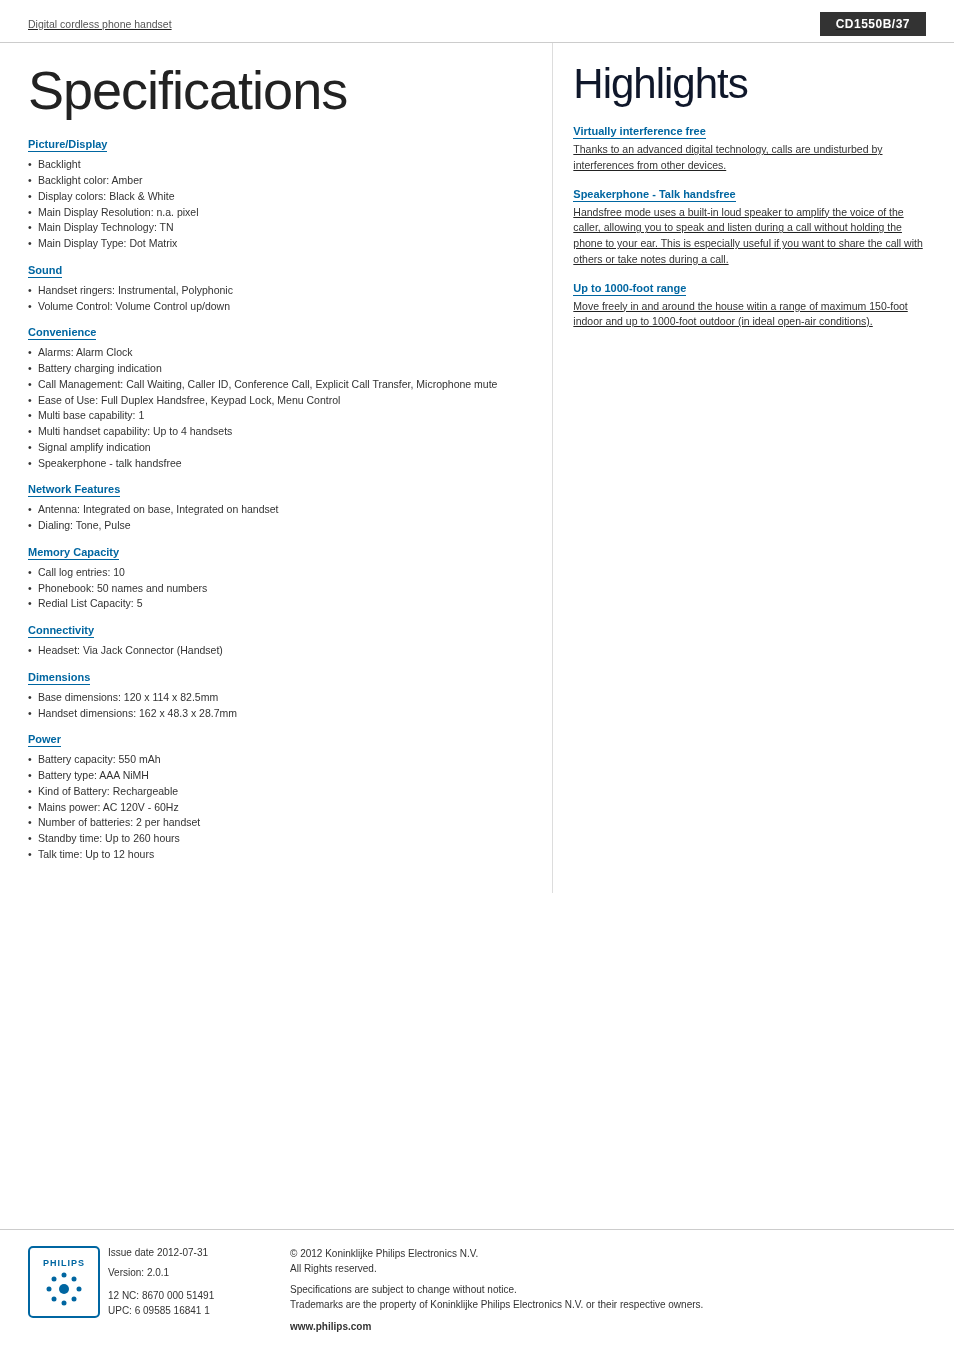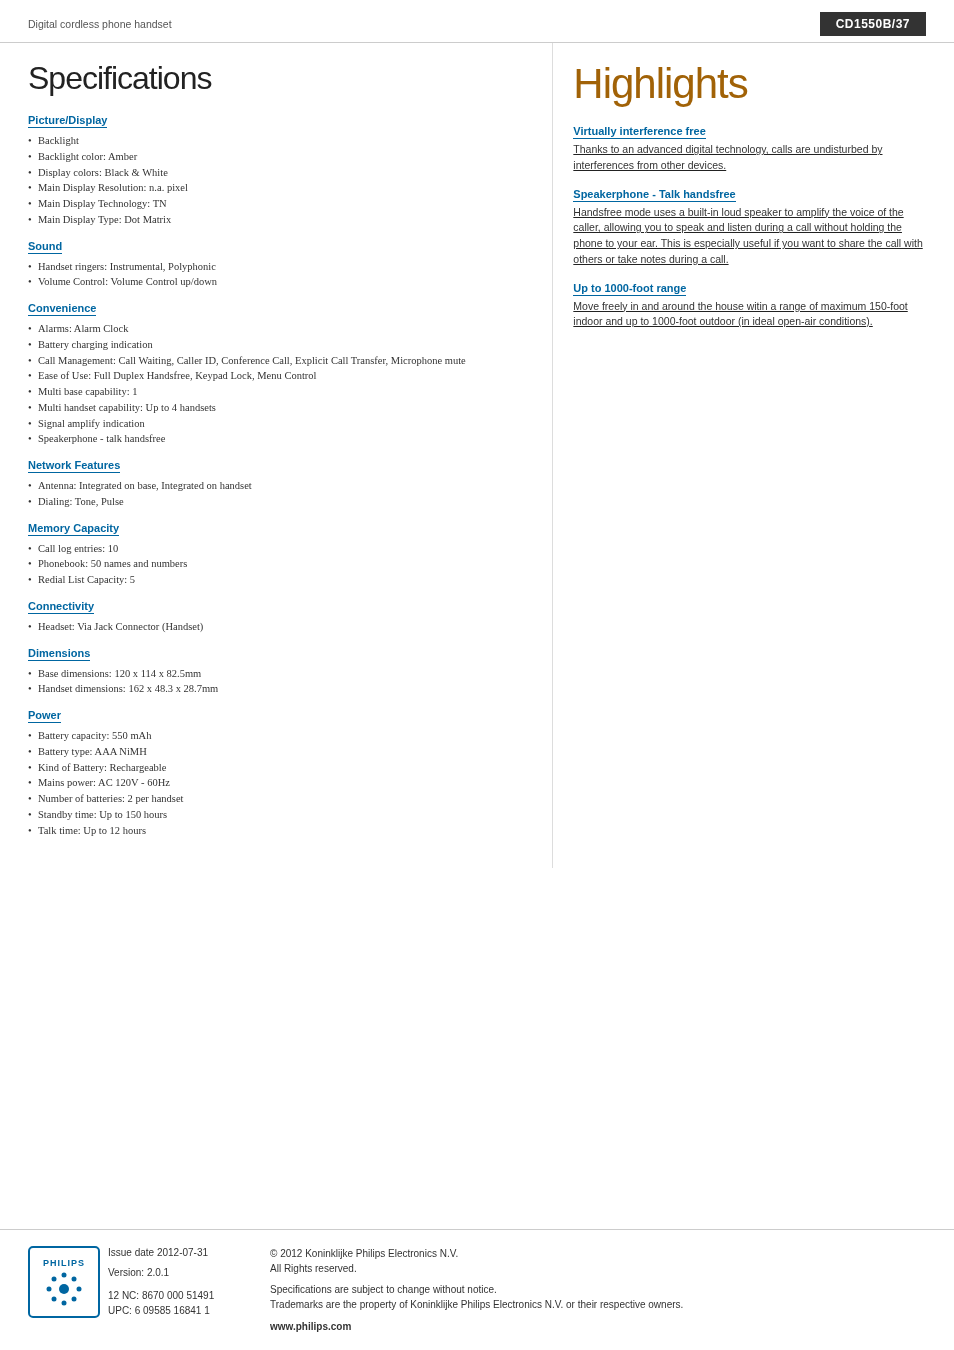--- a/index.html
+++ b/index.html
@@ -14,20 +14,21 @@
     }
 
     
     .header {
       padding: 12px 28px 6px 28px;
       display: flex;
       justify-content: space-between;
       align-items: center;
       border-bottom: 1px solid #ccc;
       margin-bottom: 0;
+      text-decoration: underline;
     }
     .header-left {
       font-size: 10.5px;
       color: #555;
     }
     .model-badge {
       background: #333;
       color: #fff;
       font-size: 12px;
       font-weight: bold;
@@ -42,21 +43,21 @@
     }
 
     
     .specs-col {
       width: 58%;
       padding: 18px 20px 18px 28px;
       border-right: 1px solid #ddd;
     }
 
     .specs-title {
-      font-size: 32px;
+      font-size: 54px;
       font-weight: 300;
       color: #222;
       margin-bottom: 18px;
       letter-spacing: -1px;
       line-height: 1.1;
     }
 
     .spec-section {
       margin-bottom: 12px;
     }
@@ -67,21 +68,20 @@
       color: #0066a1;
       margin-bottom: 3px;
       border-bottom: 1px solid #0066a1;
       padding-bottom: 1px;
       display: inline-block;
     }
 
     .spec-list {
       list-style: none;
       margin-top: 2px;
-      font-family: Liberation Serif, serif;
     }
 
     .spec-list li {
       font-size: 10.5px;
       color: #333;
       line-height: 1.5;
       padding-left: 10px;
       position: relative;
     }
 
@@ -94,21 +94,21 @@
 
     
     .highlights-col {
       width: 42%;
       padding: 18px 28px 18px 20px;
     }
 
     .highlights-title {
       font-size: 42px;
       font-weight: 300;
-      color: #a16207;
+      color: #0f172a;
       margin-bottom: 18px;
       letter-spacing: -1px;
       line-height: 1.1;
     }
 
     .highlight-item {
       margin-bottom: 14px;
       text-decoration: underline;
     }
 
@@ -167,21 +167,21 @@
       line-height: 1.5;
       flex: 1;
     }
 
     .footer-legal strong {
       font-weight: bold;
     }
 
     .footer-cols {
       display: flex;
-      gap: 12px;
+      gap: 32px;
       flex: 1;
     }
 
     .footer-col1 {
       display: flex;
       flex-direction: column;
       min-width: 150px;
     }
   </style>
 </head>
@@ -264,21 +264,21 @@
     </div>
 
     <div class="spec-section">
       <div class="spec-section-title">Power</div>
       <ul class="spec-list">
         <li>Battery capacity: 550 mAh</li>
         <li>Battery type: AAA NiMH</li>
         <li>Kind of Battery: Rechargeable</li>
         <li>Mains power: AC 120V - 60Hz</li>
         <li>Number of batteries: 2 per handset</li>
-        <li>Standby time: Up to 150 hours</li>
+        <li>Standby time: Up to 260 hours</li>
         <li>Talk time: Up to 12 hours</li>
       </ul>
     </div>
 
 
   </div>
 
   <div class="highlights-col">
     <h1 class="highlights-title">Highlights</h1>
 

